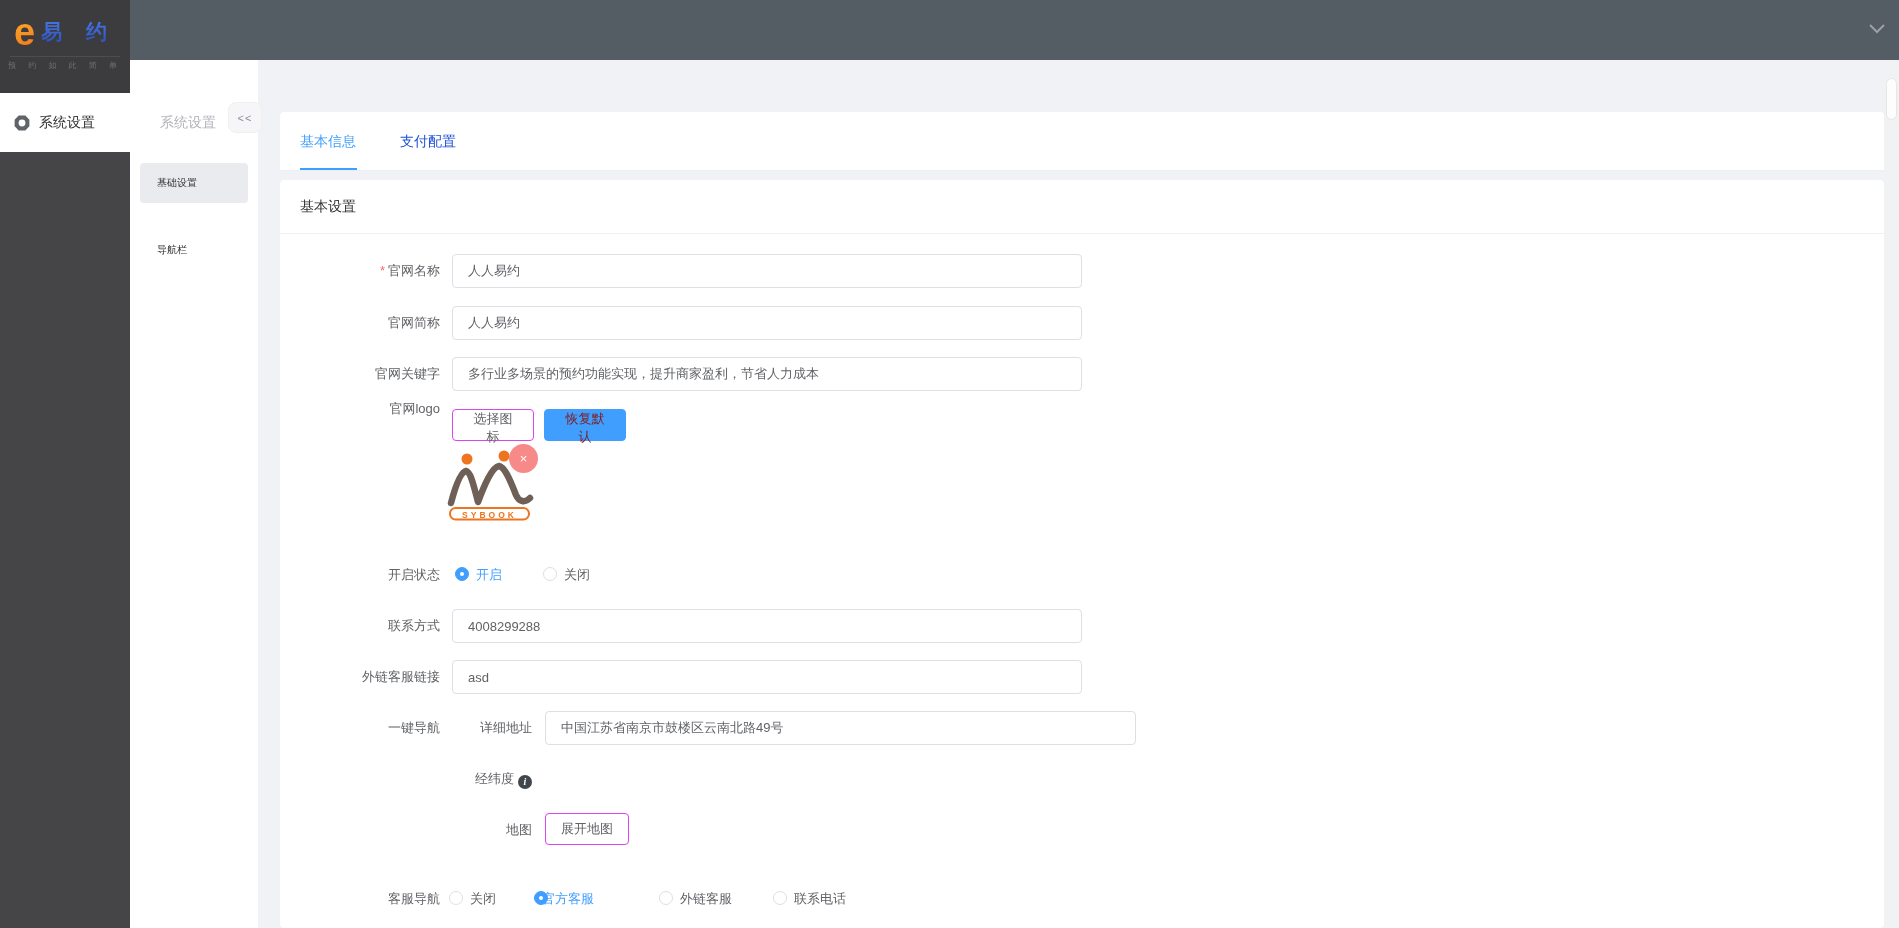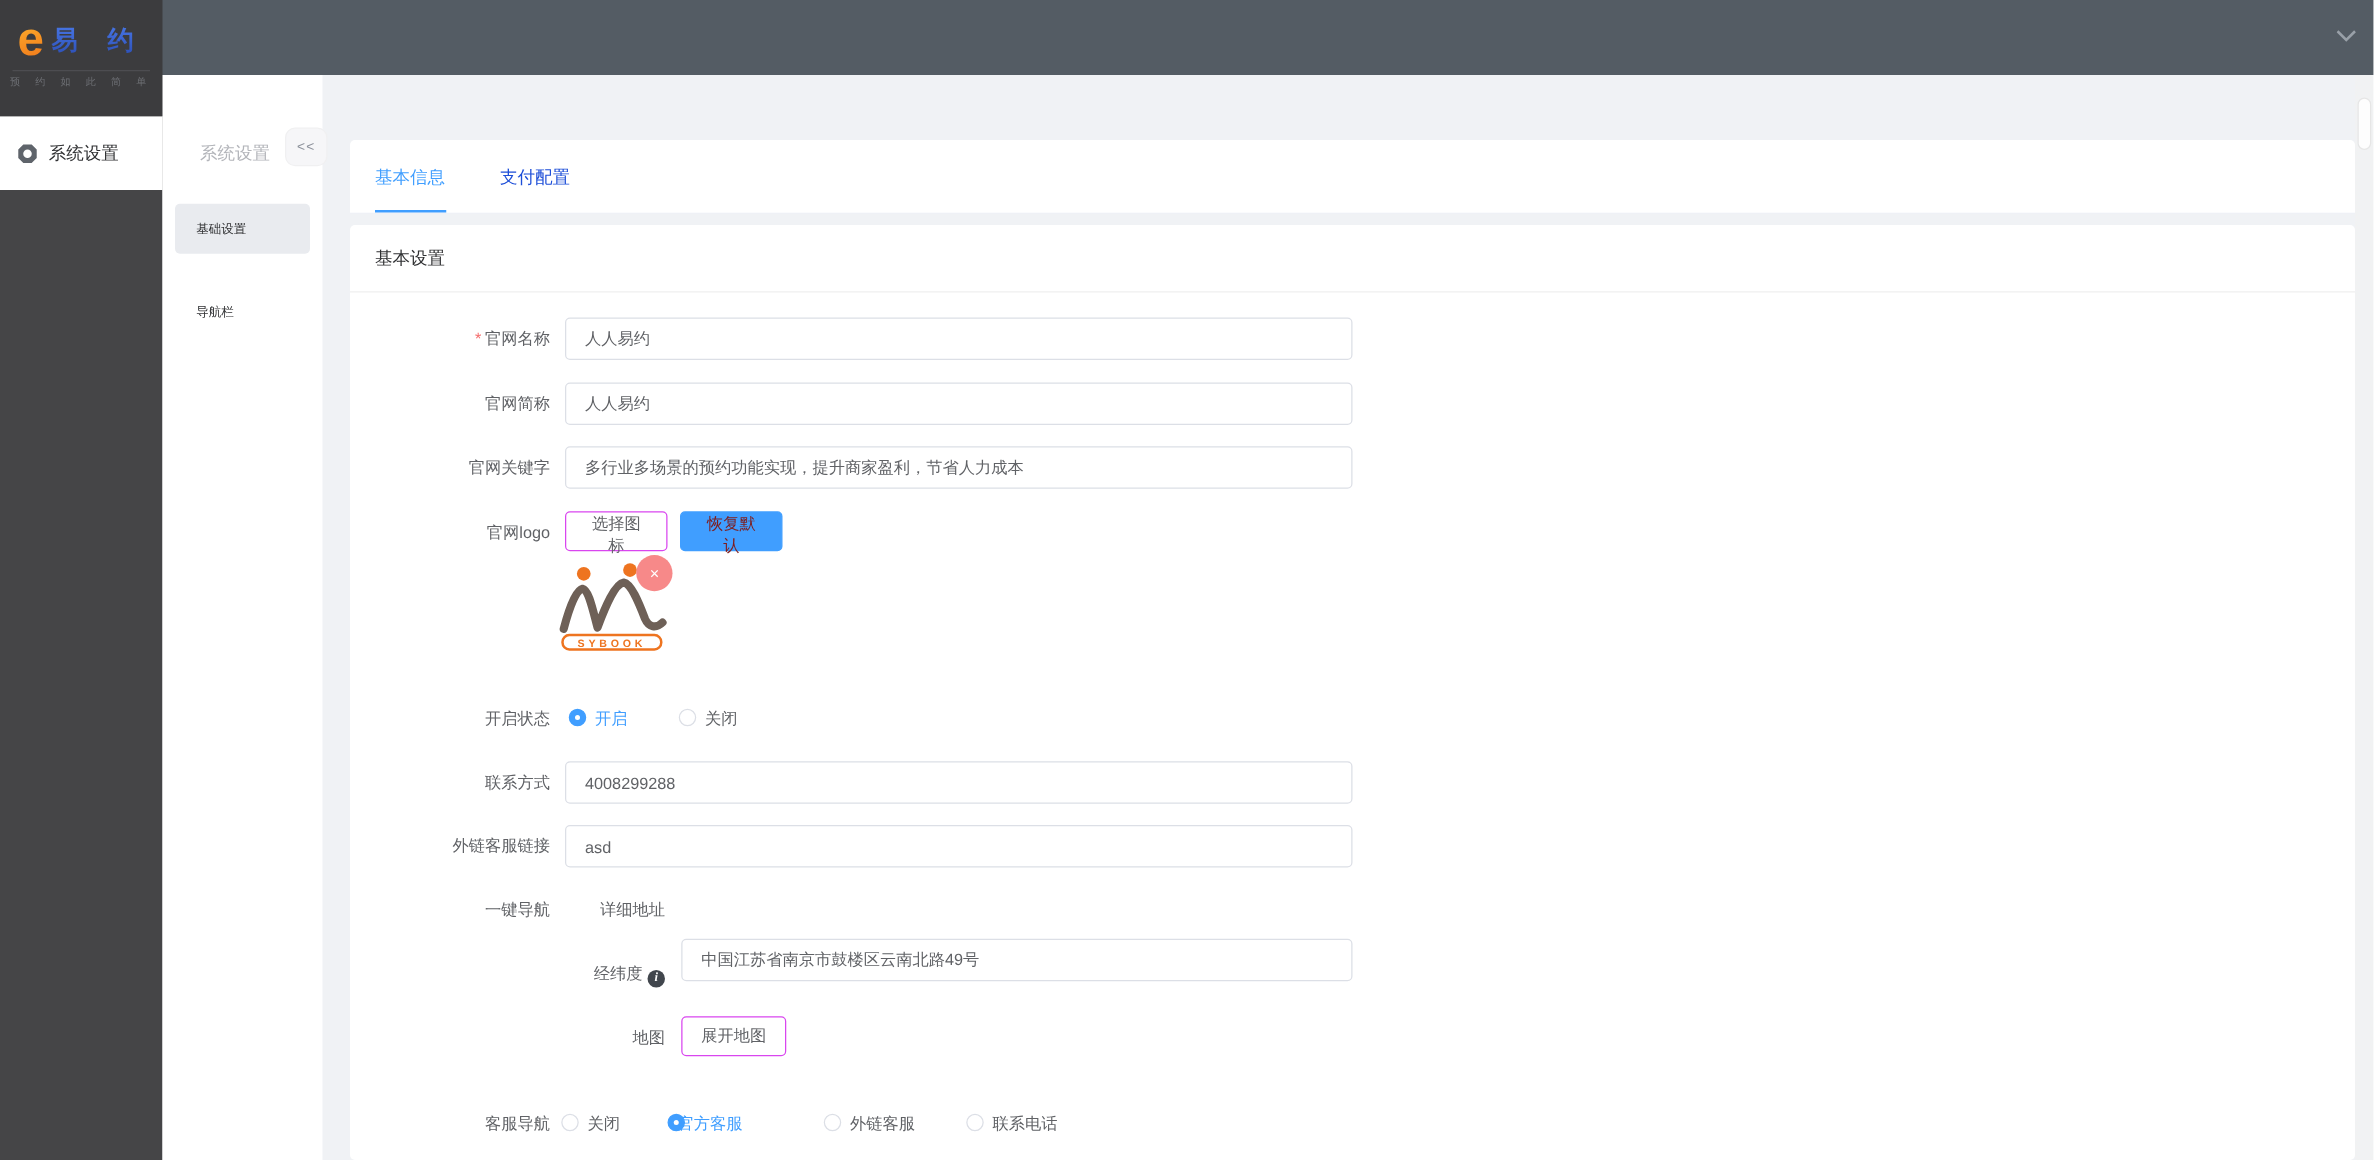--- a/index.html
+++ b/index.html
@@ -57,21 +57,21 @@
   .section-divider { position:absolute; left:0; top:53px; width:1604px; border-top:1px solid #f0f0f0; }
 
   .flabel { position:absolute; left:0; width:160px; text-align:right; font-size:13px; color:#606266;
             height:34px; line-height:34px; white-space:nowrap; }
   .flabel .req { color:#f56c6c; margin-right:3px; }
   .sublabel { position:absolute; left:166px; width:86px; text-align:right; font-size:13px; color:#606266;
               height:34px; line-height:34px; }
   .inp { position:absolute; left:172px; width:630px; height:34px; border:1px solid #dcdfe6; border-radius:4px;
          background:#fff; padding:0 15px; font-size:13px; color:#606266; outline:none;
          font-family:"Liberation Sans","DejaVu Sans",sans-serif; }
-  .inp.short { left:265px; width:537px;margin-top:40px; }
+  .inp.short { left:265px; width:591px; }
 
   .btn { position:absolute; height:32px; border-radius:4px; font-size:13px; cursor:pointer; border:1px solid #d946ef;
          background:#fff; color:#606266; font-family:"Liberation Sans","DejaVu Sans",sans-serif; padding:0 15px; }
   .btn.primary { background:#409eff; border-color:#409eff; color:#7f1d1d; }
 
   .radio-dot { position:absolute; top:9px; width:14px; height:14px; border-radius:50%;
                border:1px solid #dcdfe6; background:#fff; cursor:pointer; }
   .radio-dot.on { background:#409eff; border-color:#409eff; }
   .radio-dot.on::after { content:""; position:absolute; left:4px; top:4px; width:4px; height:4px;
                          border-radius:50%; background:#fff; }
@@ -141,21 +141,21 @@
 
     <div class="flabel" style="top:74px;"><span class="req">*</span><span>官网名称</span></div>
     <input class="inp" style="top: 74px;" value="人人易约">
 
     <div class="flabel" style="top:126px;">官网简称</div>
     <input class="inp" style="top: 126px;" value="人人易约">
 
     <div class="flabel" style="top:177px;">官网关键字</div>
     <input class="inp" style="top: 177px;" value="多行业多场景的预约功能实现，提升商家盈利，节省人力成本">
 
-    <div class="flabel" style="top:229px;">官网logo</div>
+    <div class="flabel" style="top:212px;">官网logo</div>
     <button class="btn" style="left:172px; top:229px; width:82px;">选择图标</button>
     <button class="btn primary" style="left:264px; top:229px; width:82px;">恢复默认</button>
 
     <svg class="logo-thumb" viewBox="0 0 87 74">
       <circle cx="20" cy="12" r="5.5" fill="#ee7420"></circle>
       <circle cx="57" cy="9" r="5.5" fill="#ee7420"></circle>
       <path d="M4 56 C9 37 14 25 19 24 C24 25 27 40 31 55 C37 39 45 20 52 19 C58 20 64 35 69 48 C72 55 78 56 83 51" fill="none" stroke="#6e6057" stroke-width="6.5" stroke-linecap="round" stroke-linejoin="round"></path>
       <rect x="3" y="61" width="79" height="11.5" rx="5.5" fill="none" stroke="#ee7420" stroke-width="2"></rect>
       <text x="42.5" y="70.5" text-anchor="middle" font-size="8.5" font-weight="bold" letter-spacing="3" fill="#ee7420" font-family="Liberation Sans, sans-serif">SYBOOK</text>
     </svg>

